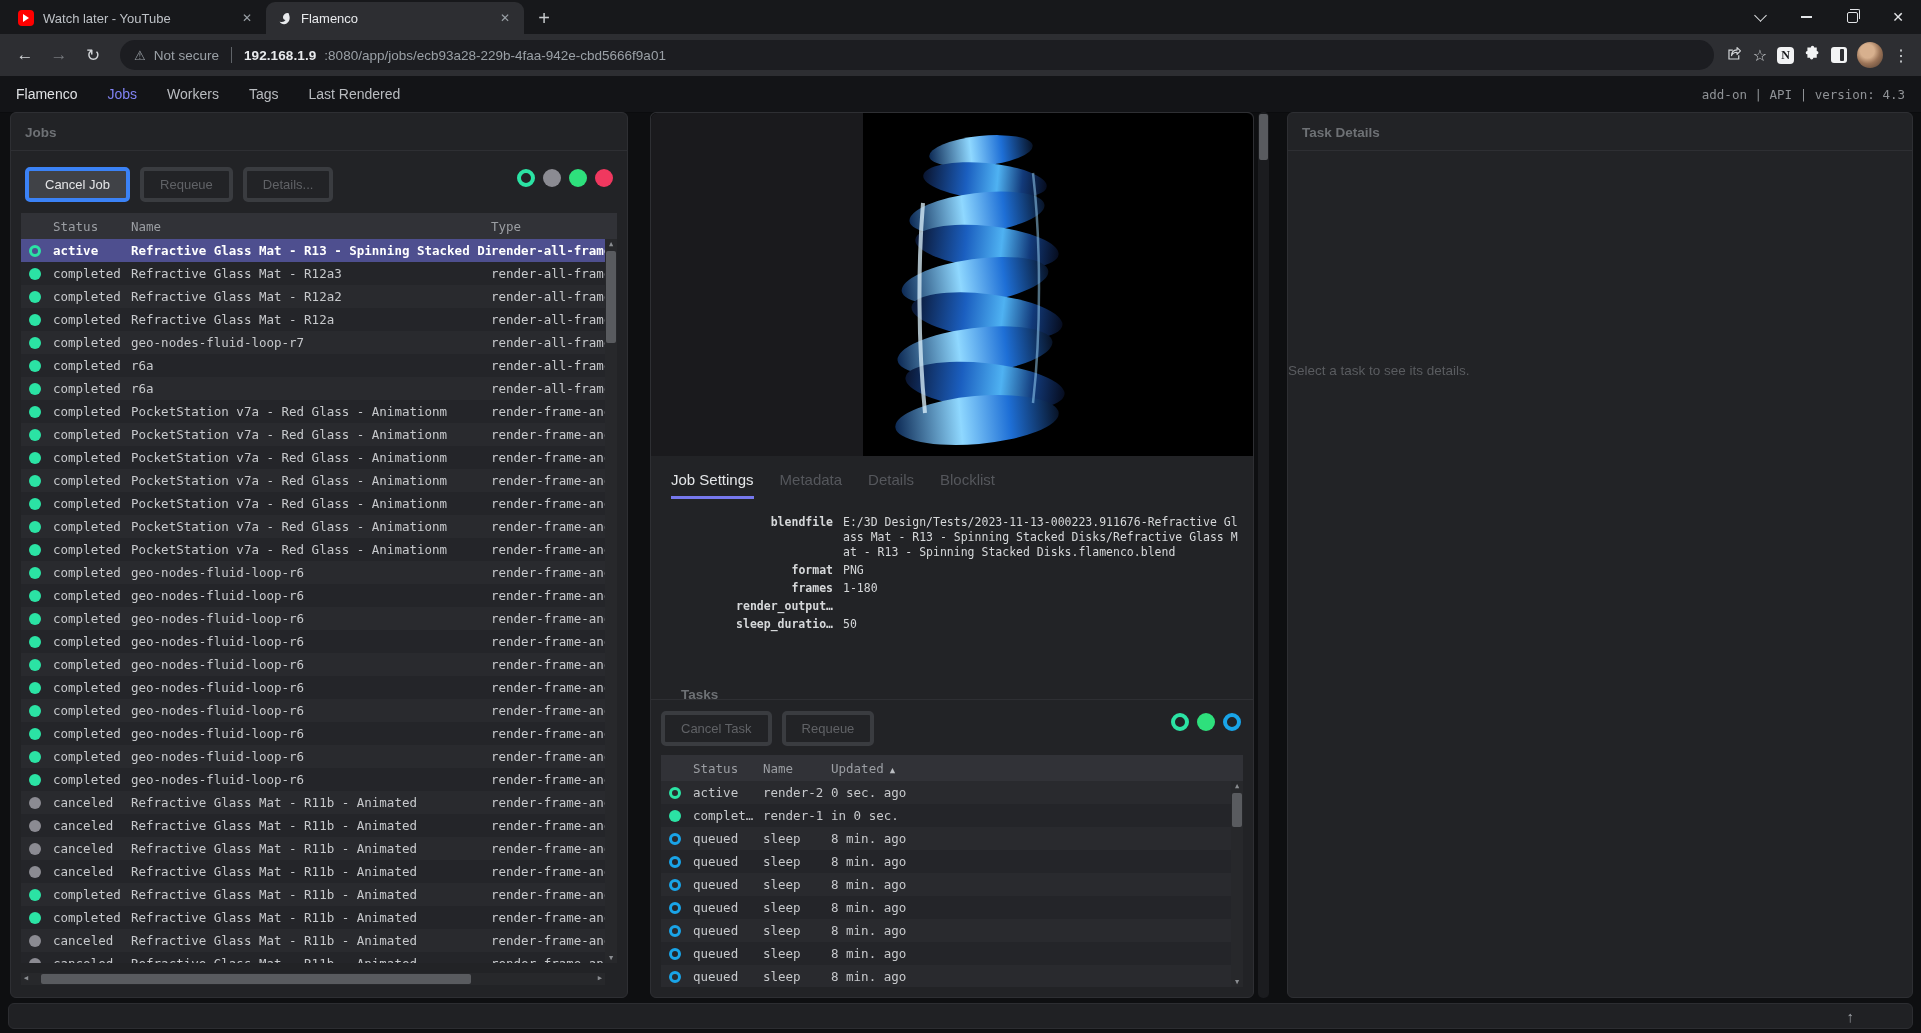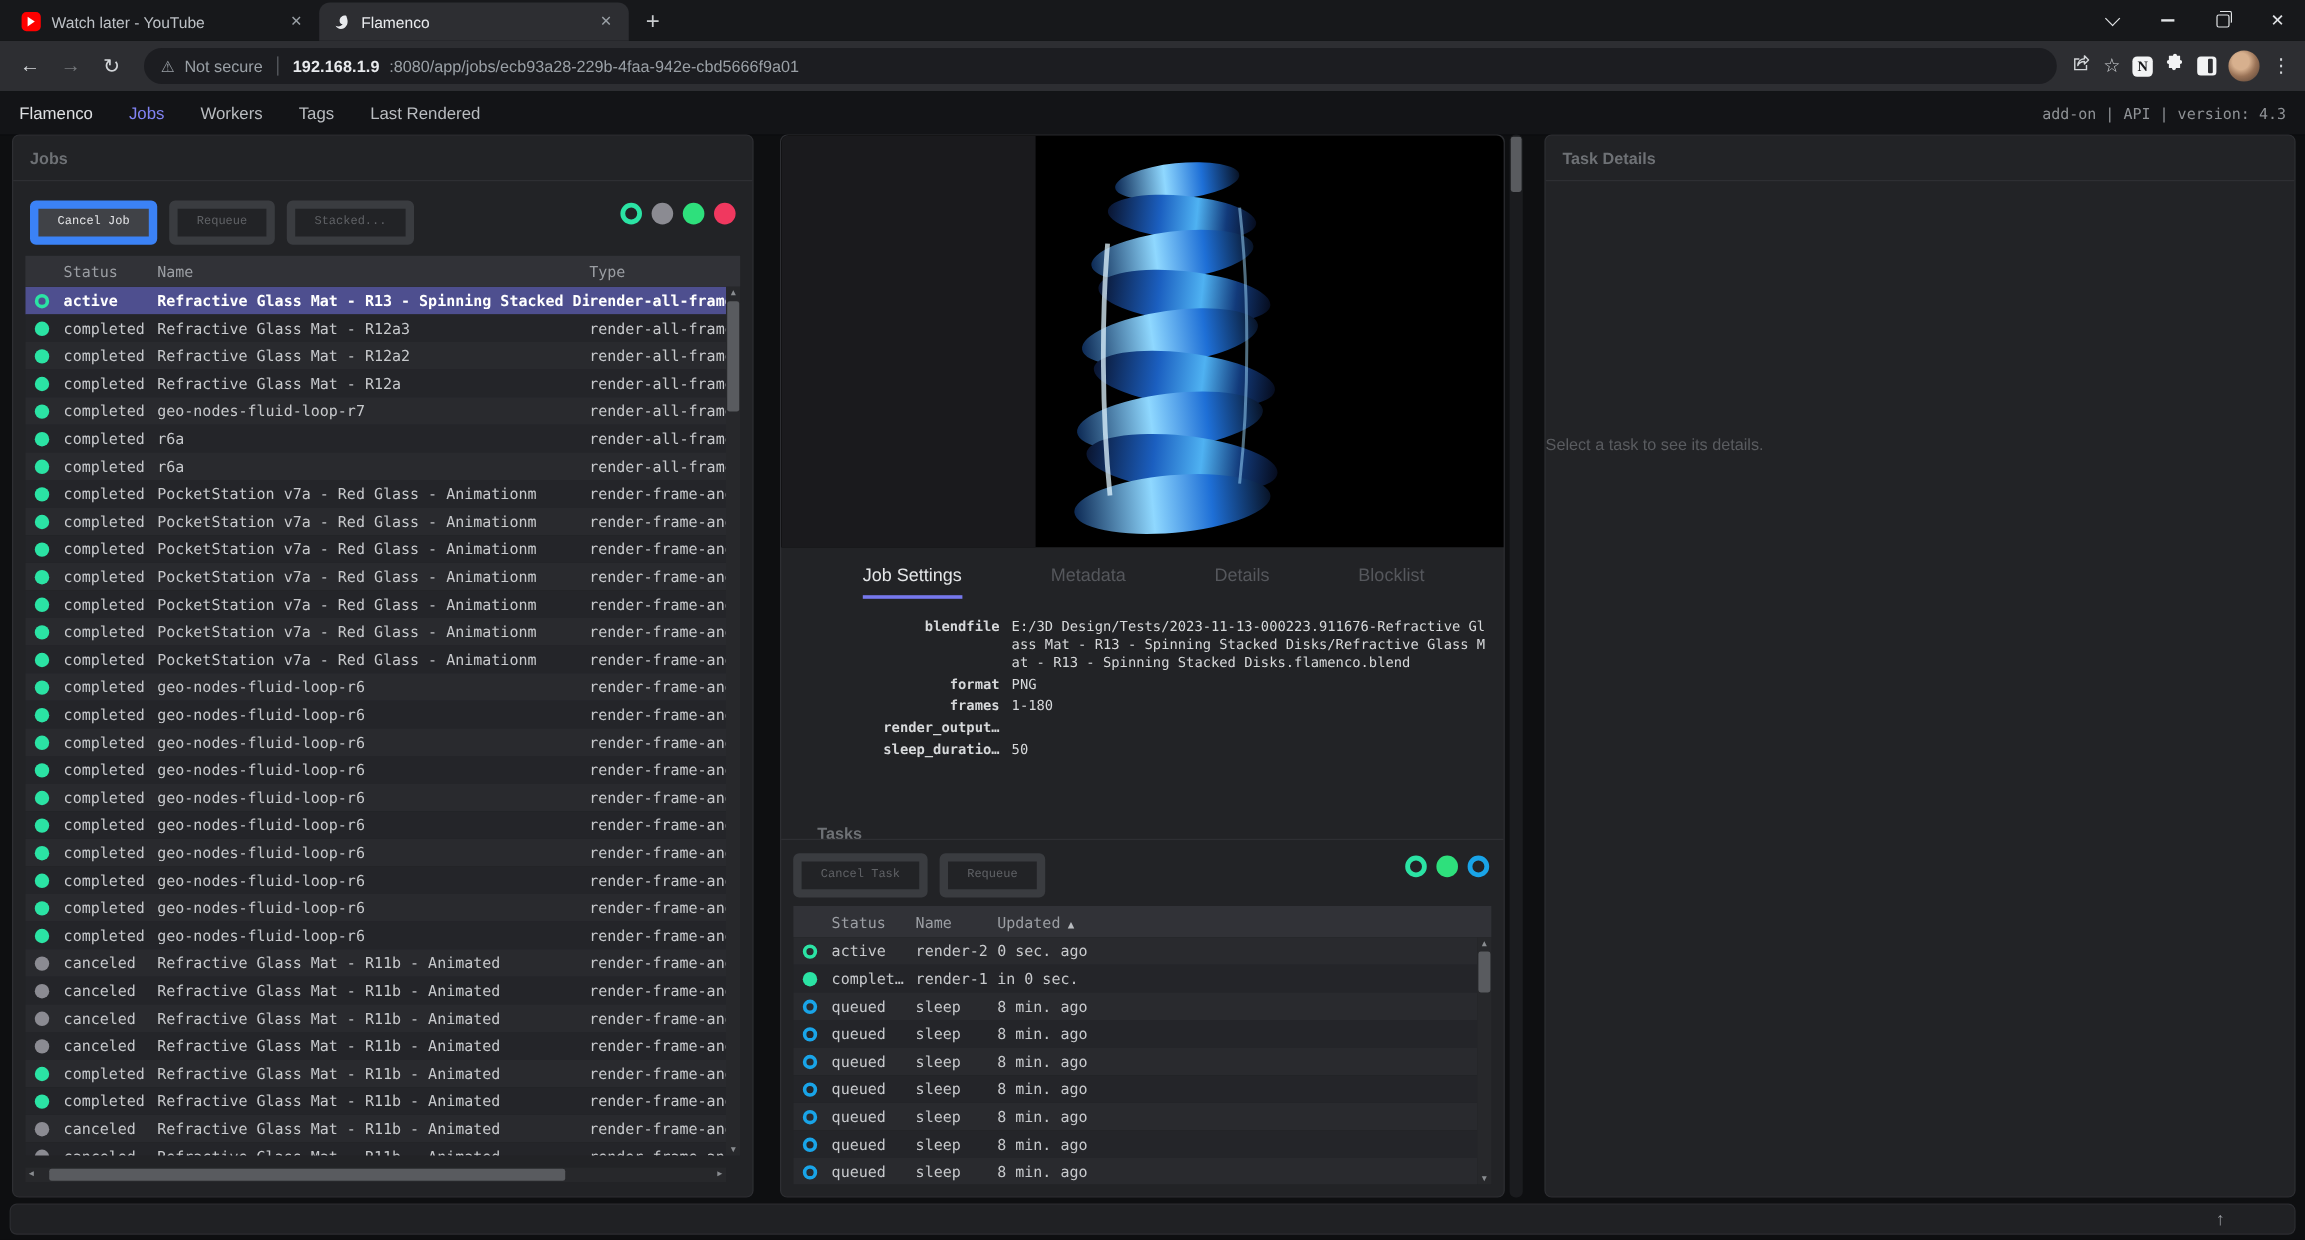--- a/index.html
+++ b/index.html
@@ -57,22 +57,22 @@
 
   
   .content{position:absolute;left:0;top:112px;right:0;height:886px;}
   .panel{position:absolute;background:#222326;border:1px solid #2e2f33;border-radius:6px;box-sizing:border-box;}
   .panel h2{margin:0;padding:12px 14px 10px;font-size:13.5px;color:#6e7175;font-weight:bold;}
   .panel-divider{height:1px;background:#2e2f33;}
 
   
   .jobs-panel{left:10px;top:0;width:618px;height:886px;}
   .actions{position:absolute;left:14px;top:54px;display:flex;gap:10px;}
-  .btn{font-family:Liberation Mono, monospace;font-size:10px;padding:6px 16px;border-radius:5px;background:#404247;
-       color:#e4e5e7;border:7px solid #3b82f6;cursor:pointer;}
+  .btn{font-family:Liberation Sans, sans-serif;font-size:13px;padding:6px 16px;border-radius:5px;background:#404247;
+       color:#e4e5e7;border:4px solid #3b82f6;cursor:pointer;}
   .btn.disabled{background:transparent;color:#606266;border-color:#3a3c40;}
   .legend{position:absolute;right:14px;top:56px;display:flex;gap:8px;align-items:center;}
   .dot{display:inline-block;border-radius:50%;box-sizing:border-box;}
   .dot.big{width:18px;height:18px;}
   .dot.sm{width:12px;height:12px;flex:0 0 12px;}
   .ring-teal{border:4px solid #2be3a4;background:transparent;}
   .dot.sm.ring-teal{border-width:3px;}
   .fill-teal{background:#2be3a4;}
   .fill-green{background:#2ee07c;}
   .fill-gray{background:#8b8b92;}
@@ -104,21 +104,21 @@
   .hthumb{position:absolute;top:1px;bottom:1px;left:20px;width:430px;background:#595b5f;border-radius:2px;}
   .harrow{position:absolute;top:1px;font-size:7px;color:#8a8d91;}
 
   
   .center-panel{position:absolute;left:650px;top:0;width:604px;height:886px;background:#222326;border:1px solid #2e2f33;
       border-radius:6px;box-sizing:border-box;}
   .preview{position:absolute;left:0;top:0;right:0;height:343px;background:#000;border-radius:6px 6px 0 0;overflow:hidden;}
   .preview::before{content:"";position:absolute;left:0;top:0;bottom:0;width:212px;background:#1a1a1d;}
   .preview svg{position:absolute;left:212px;top:0;height:343px;}
   .detail-tabs{position:absolute;left:20px;top:358px;display:flex;gap:26px;font-size:15px;color:#55575c;}
-  .dtab{padding-bottom:8px;cursor:pointer;margin-left:48px;}
+  .dtab{padding-bottom:8px;cursor:pointer;}
   .dtab.active{color:#e4e6e8;border-bottom:3px solid #7678ed;}
   .settings{position:absolute;left:0;top:402px;width:590px;font-family:"DejaVu Sans Mono",monospace;font-size:11.5px;
       line-height:15px;color:#d6d8da;}
   .setting-row{display:flex;margin-bottom:3px;}
   .skey{width:182px;text-align:right;font-weight:bold;flex:0 0 182px;white-space:nowrap;overflow:hidden;}
   .sval{margin-left:10px;width:396px;word-break:break-all;white-space:pre-wrap;}
   .tasks-h2{position:absolute;left:0;top:558px;margin:16px;padding:0 14px;font-size:13.5px;color:#6e7175;font-weight:bold;}
   .tasks-divider{position:absolute;left:0;right:0;top:586px;height:1px;background:#2e2f33;}
   .tasks-actions{position:absolute;left:10px;top:598px;display:flex;gap:10px;}
   .tasks-legend{position:absolute;right:12px;top:600px;display:flex;gap:8px;align-items:center;}
@@ -226,21 +226,21 @@
 
 <div class="content">
 
   <section class="panel jobs-panel">
     <h2>Jobs</h2>
     <div class="panel-divider"></div>
     <div class="actions">
 
     <button class="btn">Cancel Job</button>
         <button class="btn disabled">Requeue</button>
-        <button class="btn disabled">Stacked...</button>
+        <button class="btn disabled">Details...</button>
       </div>
     <div class="legend">
 
     <span class="dot big ring-teal"></span>
         <span class="dot big fill-gray"></span>
         <span class="dot big fill-green"></span>
         <span class="dot big fill-red"></span>
       </div>
     <div class="table jobs-table">
       <div class="thead">

